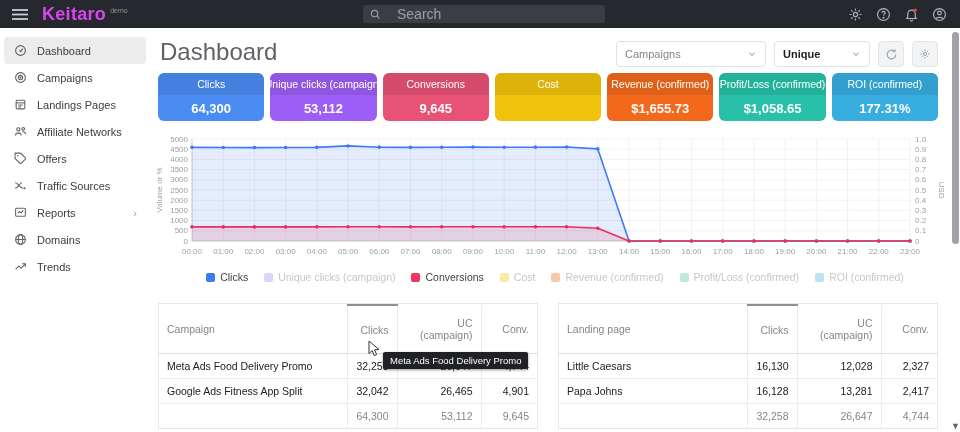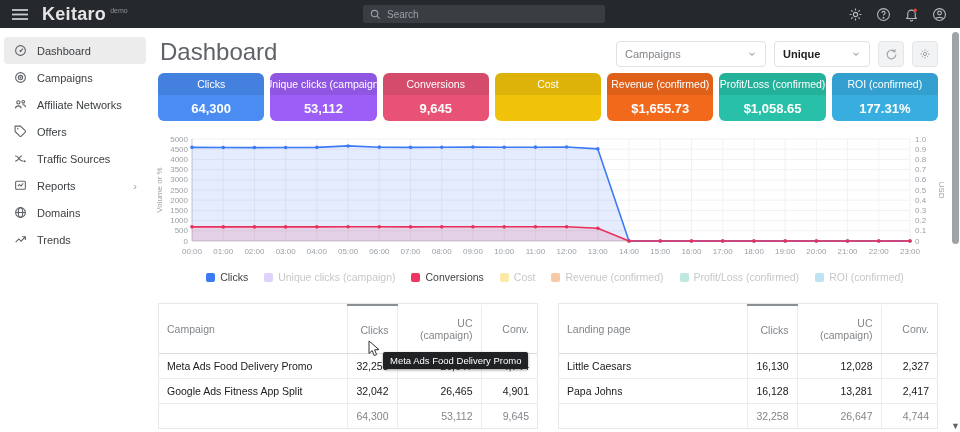--- a/index.html
+++ b/index.html
@@ -3,26 +3,26 @@
 <meta charset="utf-8">
 <style>
   * { margin:0; padding:0; box-sizing:border-box; }
   html,body { width:960px; height:432px; overflow:hidden; background:#fff;
               font-family:"Liberation Sans", sans-serif; position:relative; }
 
   
   .topbar { position:absolute; left:0; top:0; width:960px; height:28px;
             background:#25282c; display:flex; align-items:center; z-index:5; }
   .hamburger { margin-left:12px; cursor:pointer; display:flex; }
-  .logo { color:#e5e5e5; font-weight:bold; font-size:18px; letter-spacing:.3px; margin-left:14px; }
+  .logo { color:#d946ef; font-weight:bold; font-size:18px; letter-spacing:.3px; margin-left:14px; }
   .logo-badge { color:#8f959b; font-size:7px; margin-left:4px; margin-top:-8px; }
   .searchbox { position:absolute; left:363px; top:5px; width:242px; height:18px;
                background:#3a3e43; border-radius:3px; display:flex; align-items:center; padding:0 7px; }
   .searchbox input { background:transparent; border:none; outline:none; color:#c3c7cb;
-                     font-size:10px; margin-left:6px; width:200px; font-family:inherit; }
+                     font-size:14px; margin-left:16px; width:200px; font-family:inherit; }
   .searchbox input::placeholder { color:#9aa0a6; }
   .top-icons { margin-left:auto; display:flex; align-items:center; gap:13px; padding-right:13px; }
   .tico { display:flex; cursor:pointer; position:relative; }
 
   
   .sidebar { position:absolute; left:0; top:28px; width:150px; bottom:0; background:#fff; padding-top:9px; }
   .side-item { height:27px; margin:0 4px; border-radius:4px; display:flex; align-items:center;
                padding-left:9px; gap:10px; font-size:11px; color:#3c4043; cursor:pointer; }
   .side-item.active { background:#ececec; }
   .side-item .chev { margin-left:auto; margin-right:9px; color:#9aa0a6; font-size:11px; }
@@ -147,20 +147,31 @@
   </div>
   <div class="side-item">
     <span class="sicon">
         <svg width="13" height="13" viewBox="0 0 24 24" fill="none" stroke="#5f6368" stroke-width="2">
           <circle cx="12" cy="12" r="9"></circle>
           <circle cx="12" cy="12" r="4"></circle>
           <circle cx="12" cy="12" r="0.8" fill="#5f6368"></circle>
         </svg>
       </span>
     <span>Campaigns</span>
+  </div>
+  <div class="side-item">
+    <span class="sicon">
+        <svg width="13" height="13" viewBox="0 0 24 24" fill="none" stroke="#5f6368" stroke-width="2">
+          <rect x="4" y="4" width="16" height="16" rx="2"></rect>
+          <line x1="4" y1="9" x2="20" y2="9"></line>
+          <line x1="8" y1="13" x2="16" y2="13"></line>
+          <line x1="8" y1="16.5" x2="13" y2="16.5"></line>
+        </svg>
+      </span>
+    <span>Landings Pages</span>
   </div>
   <div class="side-item">
     <span class="sicon">
         <svg width="13" height="13" viewBox="0 0 24 24" fill="none" stroke="#5f6368" stroke-width="2">
           <circle cx="8" cy="8" r="3"></circle>
           <path d="M2.5 19c.7-3 3.2-4.5 5.5-4.5s4.8 1.5 5.5 4.5"></path>
           <circle cx="17" cy="7" r="2.5"></circle>
           <path d="M15.5 12.5c3-.5 5.5 1.5 6 4.5"></path>
         </svg>
       </span>

